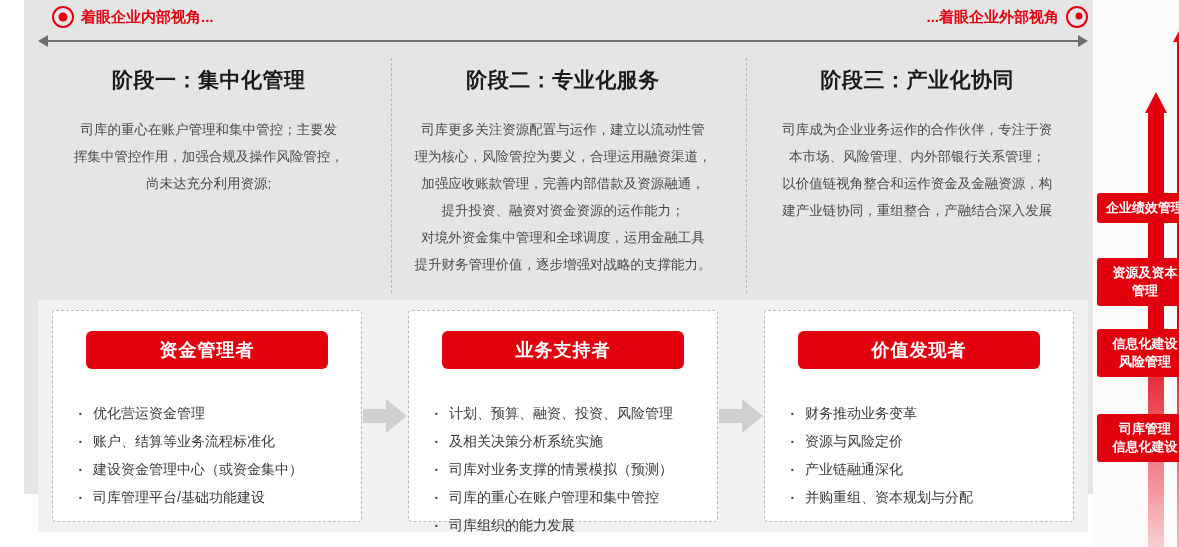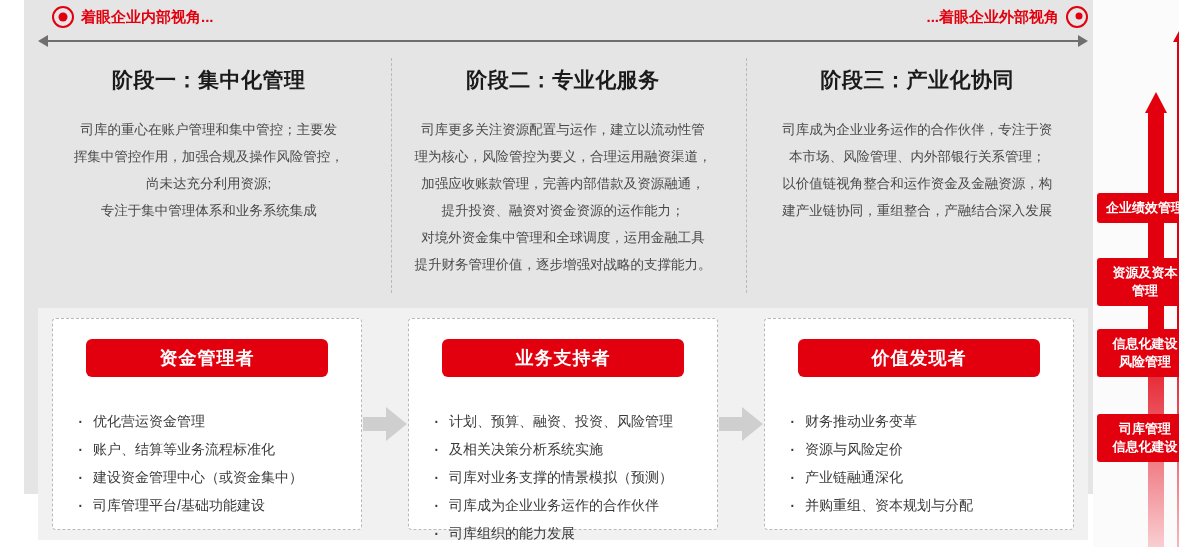--- a/index.html
+++ b/index.html
@@ -112,21 +112,21 @@
     margin-top: 22px;
     font-size: 13.5px;
     line-height: 27px;
     color: #4a4a4a;
   }
   .stage-body p { margin: 0; text-align: center; }
 
   
   .roles-panel {
     position: absolute;
-    left: 14px; top: 308px;
+    left: 14px; top: 300px;
     width: 1050px; height: 232px;
     background: #f1f1f1;
   }
   .roles-inner {
     position: absolute;
     inset: 0;
     display: flex;
     align-items: stretch;
     padding: 10px 14px;
     gap: 0;
@@ -289,21 +289,20 @@
   </div>
 
   <div class="stages">
 
     <div class="stage">
       <div class="stage-title">阶段一：集中化管理</div>
       <div class="stage-body">
         <p>司库的重心在账户管理和集中管控；主要发</p>
         <p>挥集中管控作用，加强合规及操作风险管控，</p>
         <p>尚未达充分利用资源;</p>
-        <p>专注于集中管理体系和业务系统集成</p>
       </div>
     </div>
 
     <div class="stage">
       <div class="stage-title">阶段二：专业化服务</div>
       <div class="stage-body">
         <p>司库更多关注资源配置与运作，建立以流动性管</p>
         <p>理为核心，风险管控为要义，合理运用融资渠道，</p>
         <p>加强应收账款管理，完善内部借款及资源融通，</p>
         <p>提升投资、融资对资金资源的运作能力；</p>
@@ -342,21 +341,21 @@
             <span class="tip"></span>
         </div>
       </div>
 
       <div class="role-card">
         <div class="role-badge">业务支持者</div>
         <ul class="role-list">
           <li>计划、预算、融资、投资、风险管理</li>
           <li style="list-style:none;padding-left:22px">及相关决策分析系统实施</li>
           <li>司库对业务支撑的情景模拟（预测）</li>
-          <li>司库成为企业业务运作的合作伙伴</li>
+          <li>司库的重心在账户管理和集中管控</li>
           <li>司库组织的能力发展</li>
         </ul>
       </div>
 
       <div class="card-gap">
         <div class="fat-arrow">
           <span class="tail"></span>
             <span class="tip"></span>
         </div>
       </div>

